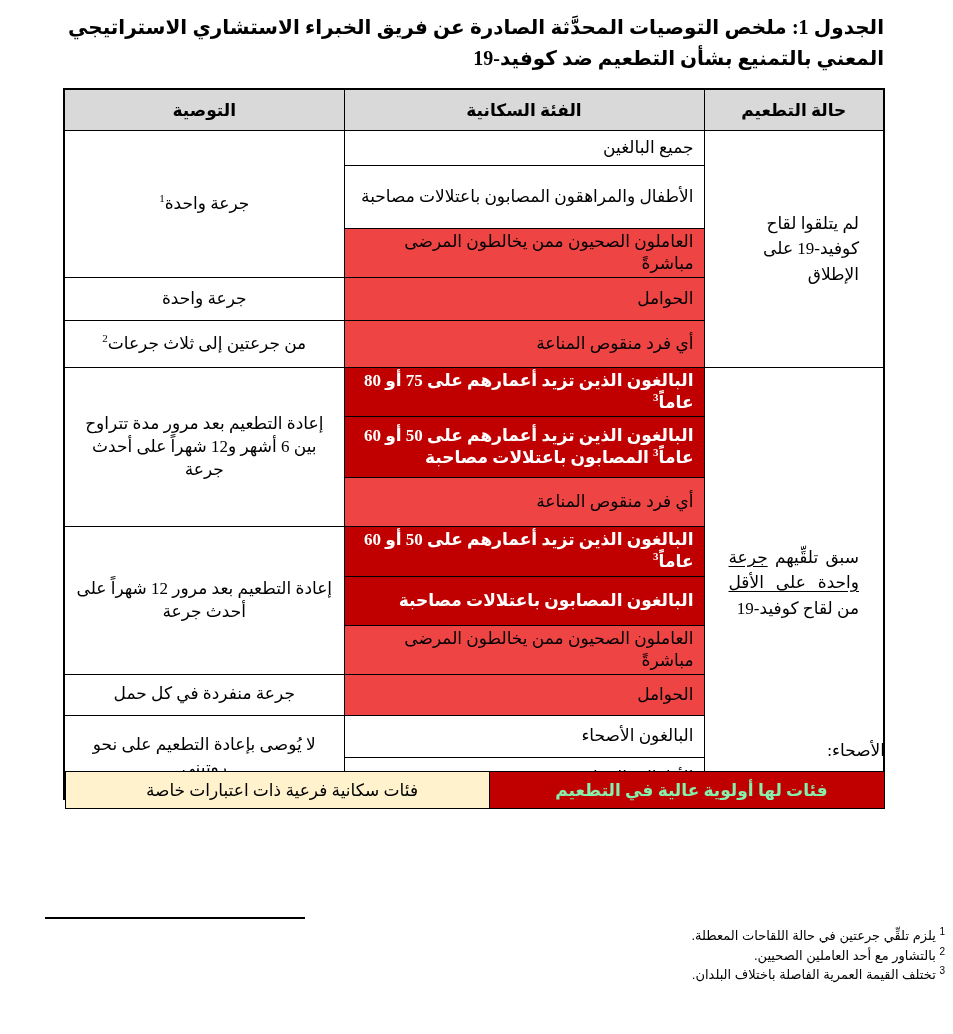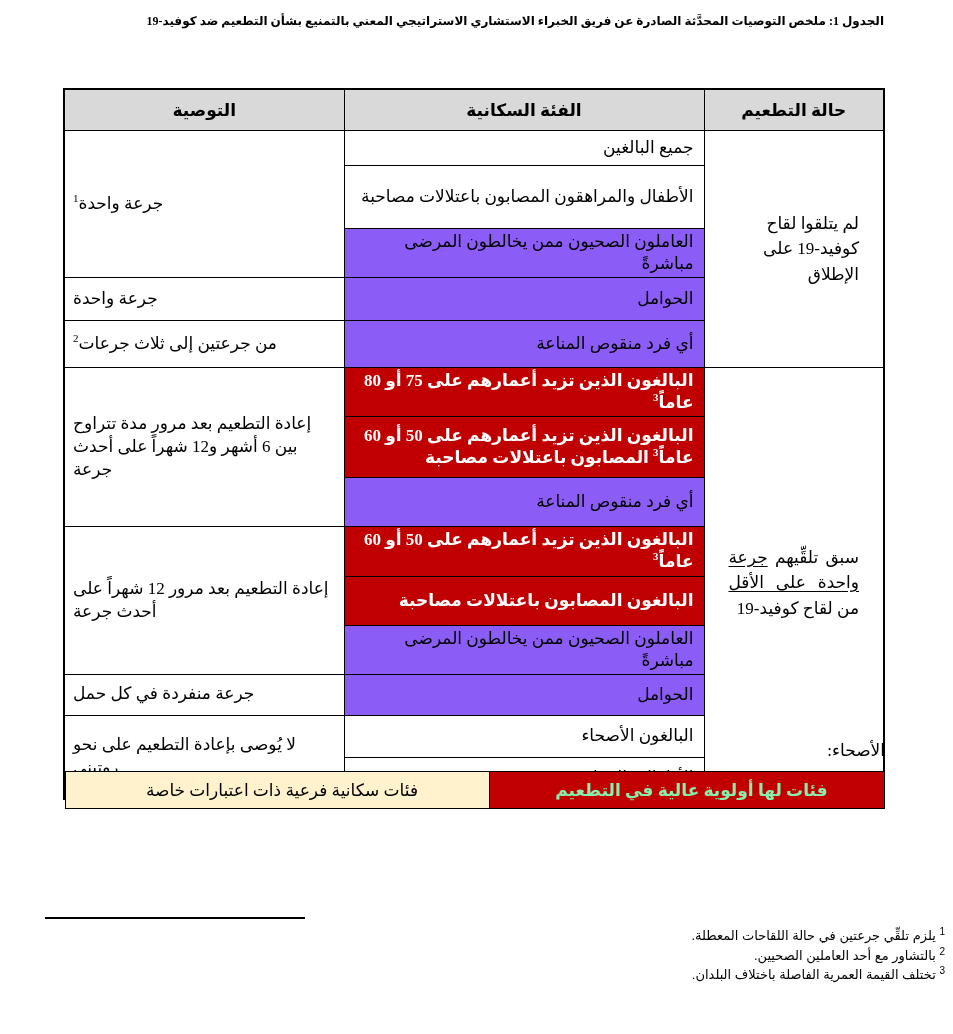--- a/index.html
+++ b/index.html
@@ -2,40 +2,40 @@
 <html lang="ar" dir="rtl"><head>
 <meta charset="utf-8">
 <style>
   html,body{margin:0;padding:0;}
   body{
     width:953px;height:1034px;position:relative;background:#ffffff;color:#000;
     font-family:"Liberation Serif","DejaVu Sans",serif;direction:rtl;overflow:hidden;
   }
   .title{
     position:absolute;top:12px;right:69px;width:816px;
-    font-weight:bold;font-size:12px;line-height:1.55;text-align:justify;
+    font-weight:bold;font-size:20px;line-height:1.55;text-align:justify;
   }
   table{border-collapse:collapse;}
   .main-table{
     position:absolute;top:88px;right:68px;width:820px;table-layout:fixed;
     border:2px solid #000;font-size:17px;
   }
   .main-table th,.main-table td{border:1px solid #000;vertical-align:middle;}
   .main-table th{
     background:#D9D9D9;font-weight:bold;text-align:center;height:36px;padding:2px 8px;
   }
   .col-rec{width:280px;}
   .col-pop{width:360px;}
   .col-status{width:180px;}
   .pop{text-align:right;padding:2px 10px;line-height:1.3;}
-  .rec{text-align:left;padding:0 8px;line-height:1.35;}
+  .rec{text-align:center;padding:0 8px;line-height:1.35;}
   .status{text-align:right;padding:2px 24px;line-height:1.5;}
   .status-justify{text-align:justify;}
   .red{background:#C00000;color:#fff;font-weight:bold;}
-  .cream{background:#8b5cf6;}
+  .cream{background:#ef4444;}
   sup{font-size:11px;line-height:0;}
   .u{text-decoration:underline;text-underline-offset:3px;}
   .key-label{position:absolute;top:740px;right:68px;font-size:17px;}
   .key-table{
     position:absolute;top:771px;right:68px;width:820px;font-size:17px;
     border:1px solid #000;
   }
   .key-table td{border:1px solid #000;height:34px;vertical-align:middle;padding-left:10px;}
   .key-red{background:#C00000;color:#86efac;font-weight:bold;text-align:center;width:394px;}
   .key-cream{background:#FFF2CC;text-align:center;width:424px;}

